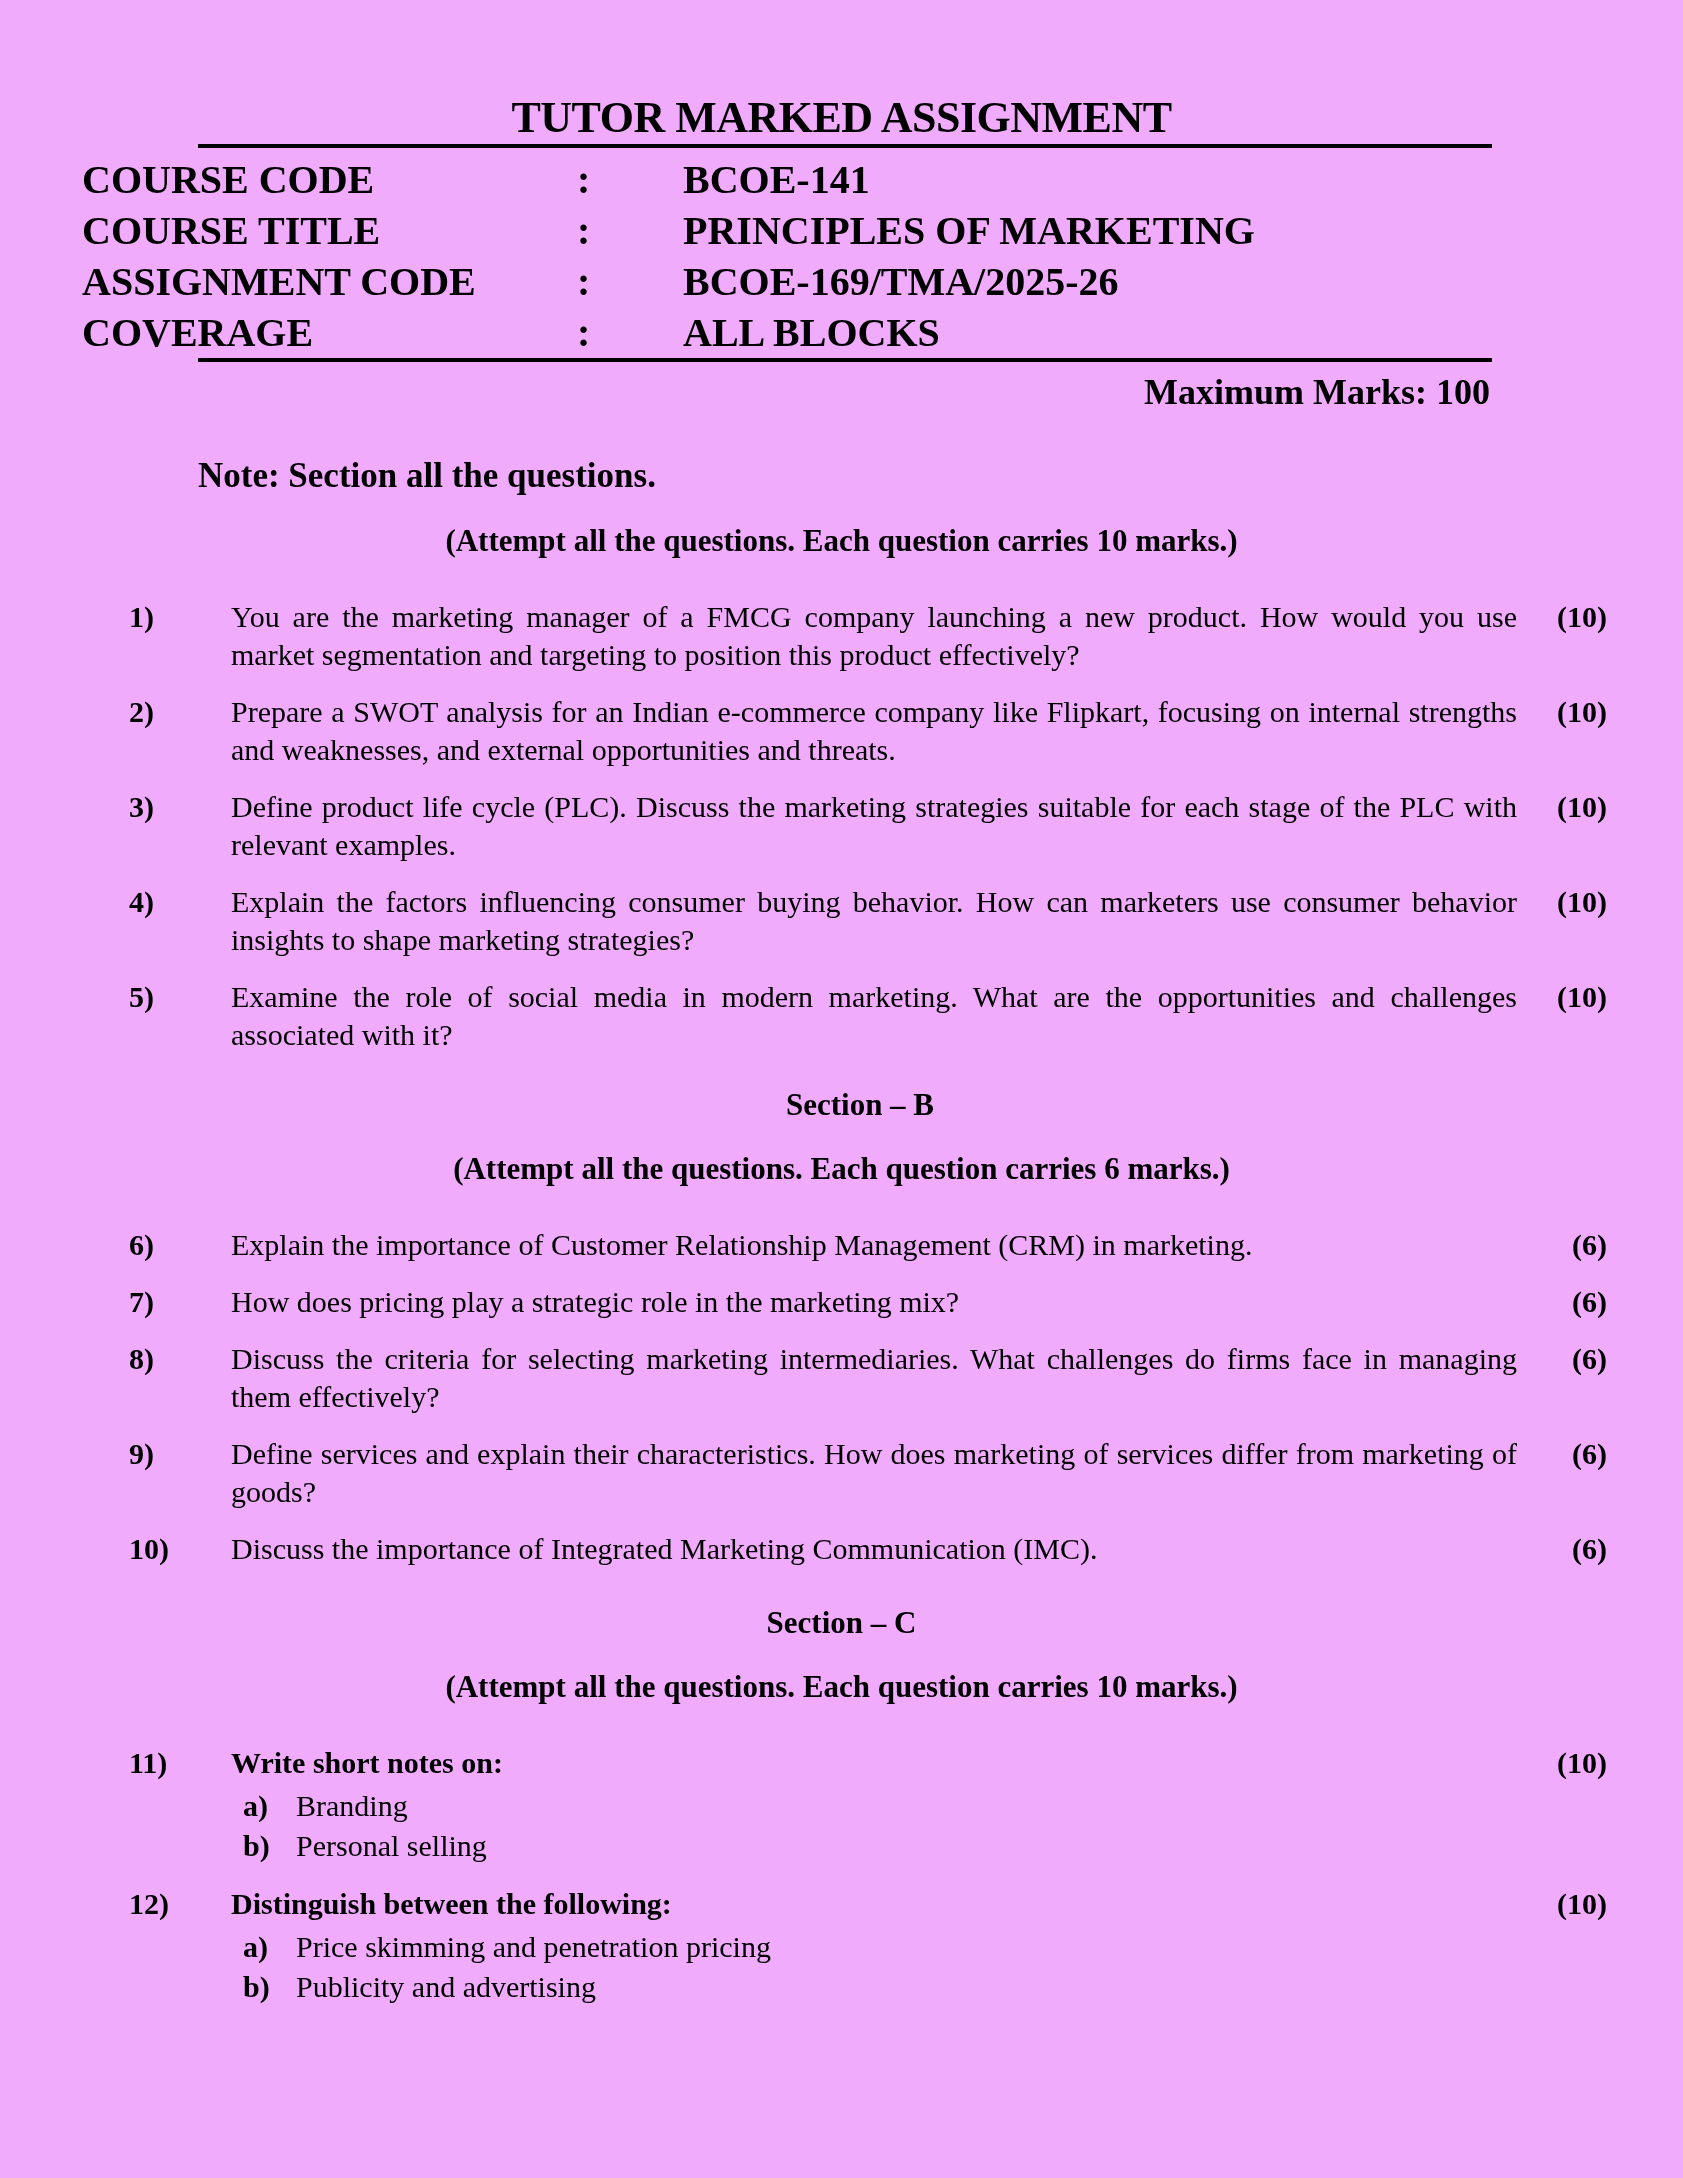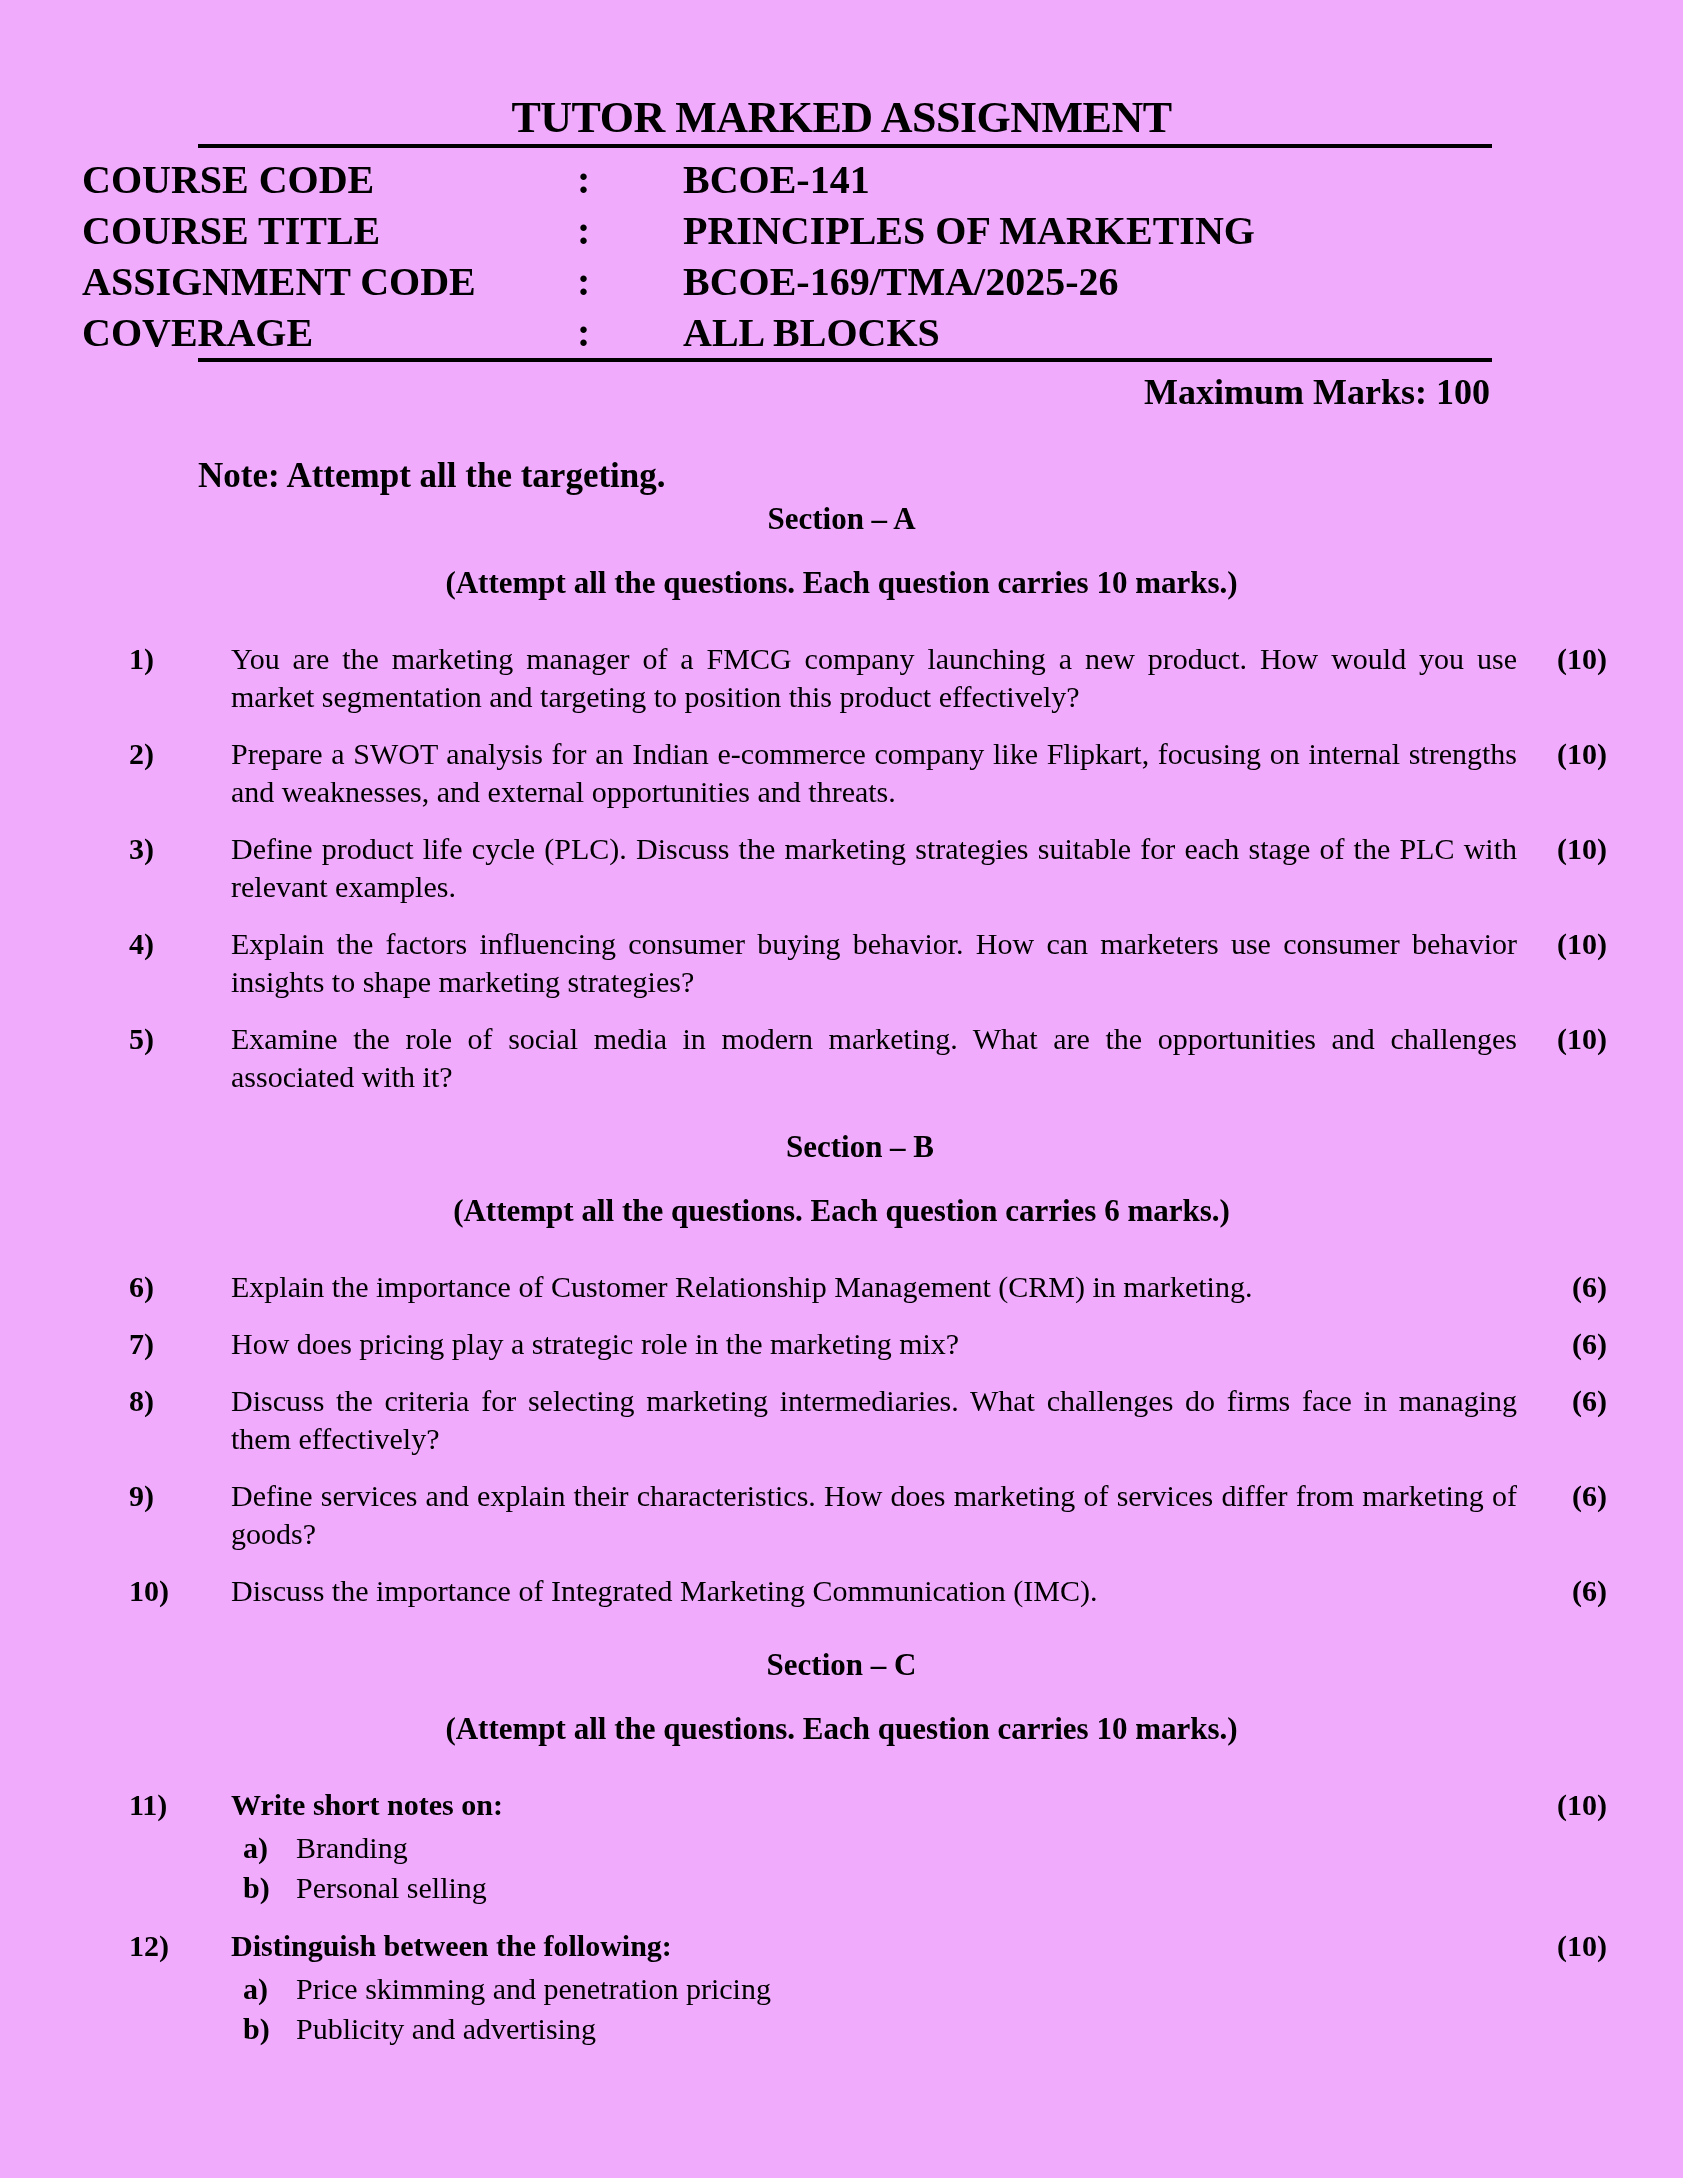--- a/index.html
+++ b/index.html
@@ -84,23 +84,22 @@
     </div>
     <div class="info-row">
       <span class="info-label">COVERAGE</span>
       <span class="info-colon">:</span>
       <span class="info-value">ALL BLOCKS</span>
     </div>
   </div>
   <div class="rule"></div>
 
   <div class="max-marks">Maximum Marks: 100</div>
-  <div class="note">Note: Attempt all the targeting.</div>
+  <div class="note">Note: Section all the questions.</div>
 
-  <div class="section-title">Section – A</div>
   <div class="section-subtitle">(Attempt all the questions. Each question carries 10 marks.)</div>
 
   <div class="question">
     <div class="qnum">1)</div>
     <div class="qbody">You are the marketing manager of a FMCG company launching a new product. How would you use market segmentation and targeting to position this product effectively?</div>
     <div class="qmarks">(10)</div>
   </div>
   <div class="question">
     <div class="qnum">2)</div>
     <div class="qbody">Prepare a SWOT analysis for an Indian e-commerce company like Flipkart, focusing on internal strengths and weaknesses, and external opportunities and threats.</div>

